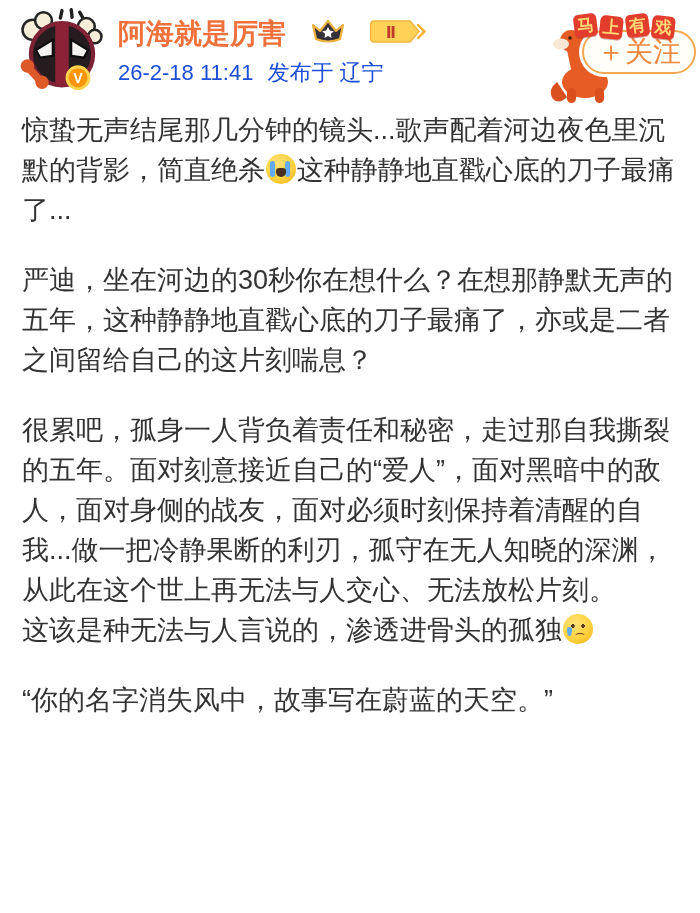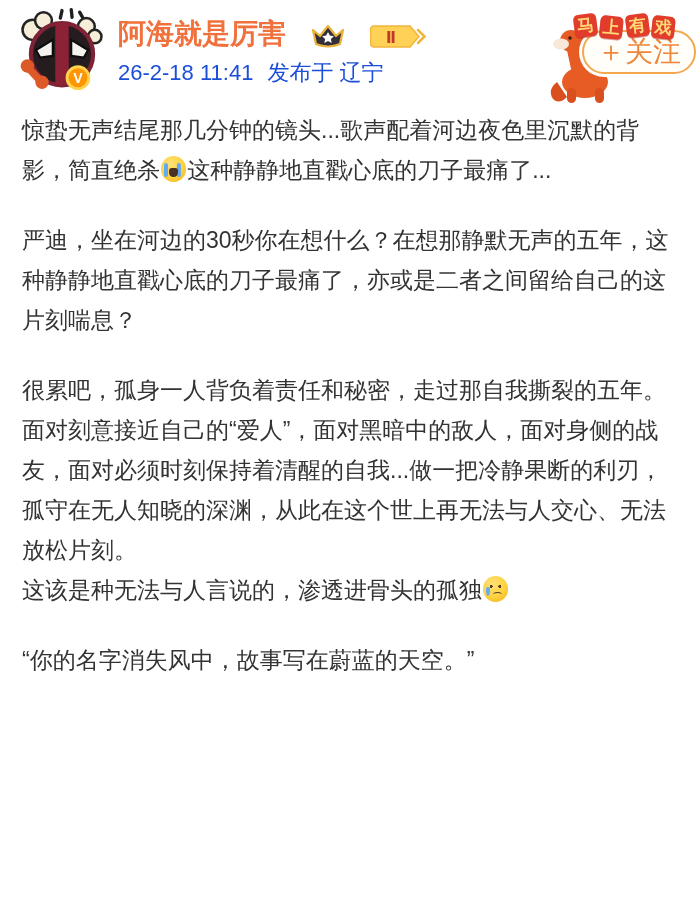--- a/index.html
+++ b/index.html
@@ -10,21 +10,21 @@
   }
   .page { width:700px; height:913px; background:#fff; position:relative; }
 
   
   .post-header { position:relative; height:100px; }
   .avatar {
     position:absolute; left:20px; top:8px; width:84px; height:84px;
     cursor:pointer;
   }
   .user-meta { position:absolute; left:118px; top:18px; }
-  .name-row { display:flex; align-items:flex-end; gap:24px; }
+  .name-row { display:flex; align-items:flex-start; gap:24px; }
   .username {
     color:#f0713c; font-size:28px; font-weight:600; line-height:32px; cursor:pointer;
   }
   .crown-badge { display:inline-flex; cursor:pointer; }
   .level-pennant { display:inline-flex; cursor:pointer; }
   .time-row { margin-top:8px; color:#1d4ed8; font-size:22px; }
   .time-row span { margin-right:8px; }
 
   .promo { position:absolute; top:14px; right:25px; display:flex; gap:3px; z-index:3; }
   .promo-char {
@@ -43,21 +43,21 @@
     width:114px; height:44px; background:#fffef9;
     border:2px solid #f3a74f; border-radius:23px;
     color:#f0863a; font-size:28px; line-height:40px; text-align:center;
     font-family:inherit; cursor:pointer;
     box-shadow:0 0 0 3px #fff;
   }
 
   
   .post-body { padding:10px 22px 0 22px; }
   .post-body p {
-    color:#333; font-size:23px; line-height:40px;
+    color:#333; font-size:27px; line-height:40px;
     margin:0 0 30px 0; white-space:pre-line; word-break:break-all;
   }
 
   
   .emj{
     display:inline-block; position:relative; width:1.12em; height:1.12em;
     background:radial-gradient(circle at 38% 32%, #ffe178 0%, #fdd23f 55%, #f1ab14 100%);
     border-radius:50%; vertical-align:-0.18em; margin:0 0.03em;
   }
   .emj-sob::before{

